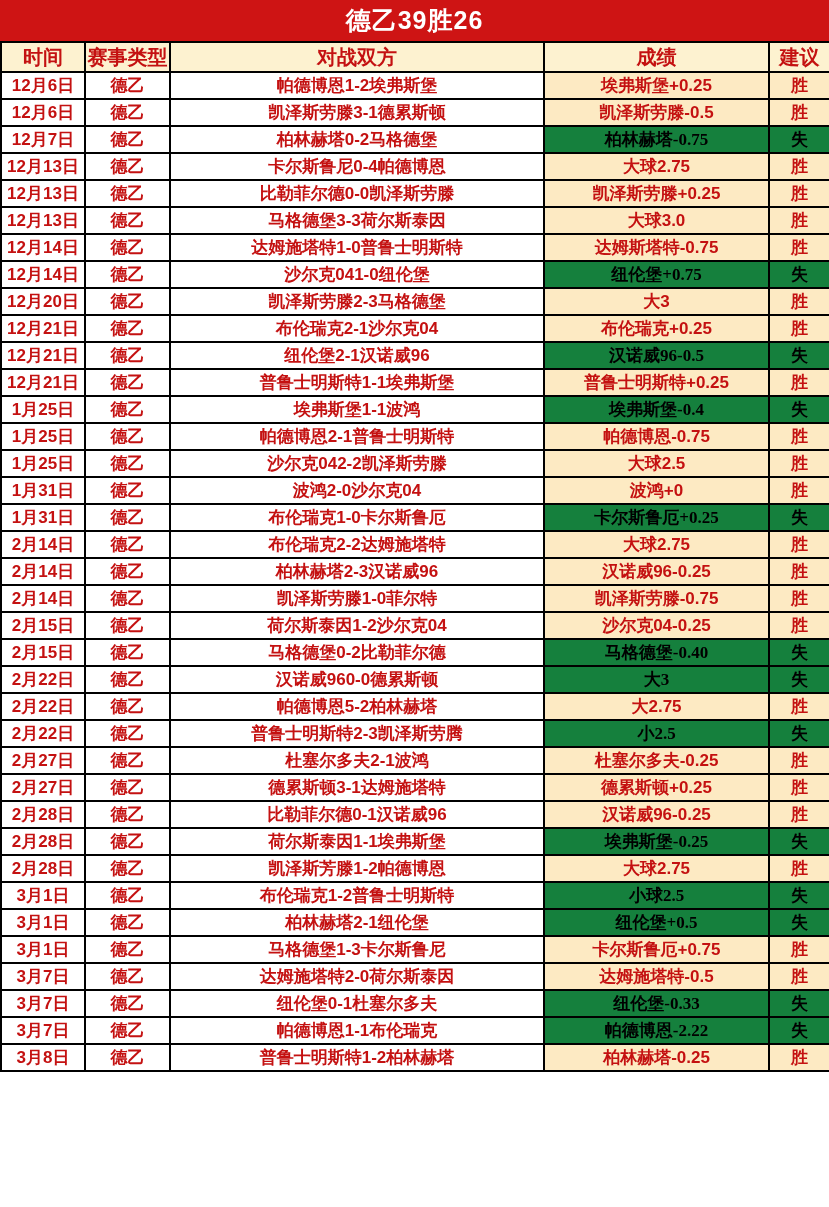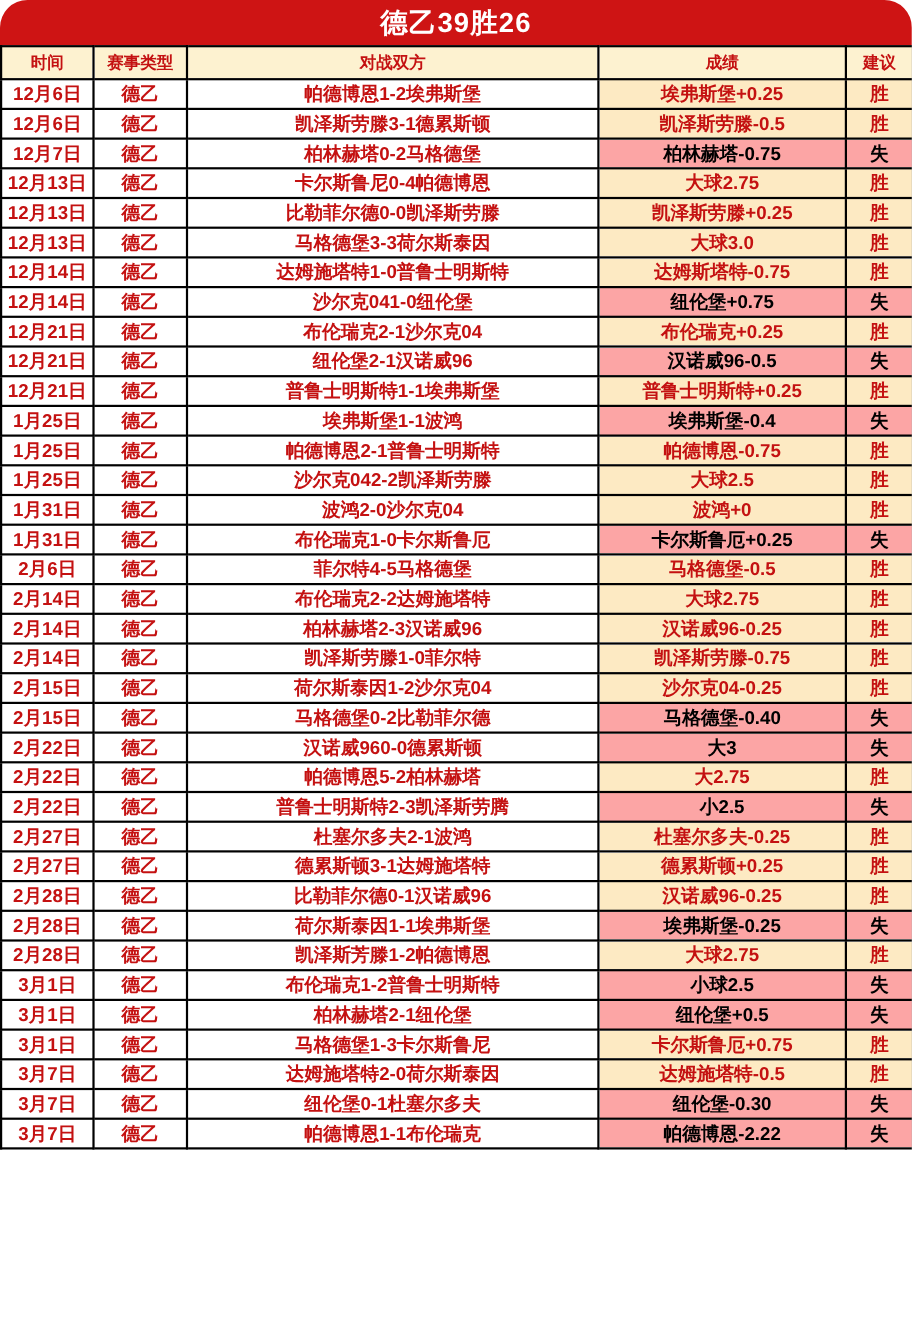--- a/index.html
+++ b/index.html
@@ -1,41 +1,41 @@
 <!DOCTYPE html>
 <html style="--title-bg: #ce1414; --red: #c41111; --header-bg: #fdf2d0; --hl-bg: #fdeac3; --loss-text: #000000; --border: #000000;"><head>
 <meta charset="utf-8">
 <style>
   html,body{margin:0;padding:0;background:#fff;}
   .sheet{
     width:829px;height:1207px;box-sizing:border-box;
     font-family:"Liberation Sans","DejaVu Sans",sans-serif;
-    font-weight:bold;overflow:hidden;background:#fff;border-radius:25px;
+    font-weight:bold;overflow:hidden;background:#fff;
   }
   .title-bar{
     height:41px;display:flex;align-items:center;justify-content:center;
     background:var(--title-bg);color:#ffffff;font-size:25px;letter-spacing:1px;
   }
   table{border-collapse:collapse;width:829px;table-layout:fixed;}
   th,td{
     border:2px solid var(--border);text-align:center;vertical-align:middle;
     overflow:hidden;white-space:nowrap;padding:0;
   }
   thead th{
-    height:28px;background:var(--header-bg);color:var(--red);font-size:15px;
+    height:28px;background:var(--header-bg);color:var(--red);font-size:20px;
   }
   tbody td{height:25px;font-size:17px;}
   col.w-date{width:84px;}
   col.w-league{width:85px;}
   col.w-match{width:374px;}
   col.w-result{width:225px;}
   col.w-verdict{width:61px;}
   td.c-date,td.c-league,td.c-match{background:#ffffff;color:var(--red);}
   tr.win td.c-result,tr.win td.c-verdict{background:var(--hl-bg);color:var(--red);}
-  tr.loss td.c-result,tr.loss td.c-verdict{background:#fca5a5;color:var(--loss-text);}
+  tr.loss td.c-result,tr.loss td.c-verdict{background:#15803d;color:var(--loss-text);font-family:Liberation Serif, serif;}
 </style>
 </head>
 <body>
 
 <div class="sheet">
   <div class="title-bar">德乙39胜26</div>
   <table>
     <colgroup>
       <col class="w-date">
         <col class="w-league">
@@ -103,20 +103,27 @@
           <td class="c-verdict">胜</td>
         </tr>
         <tr class="loss">
           <td class="c-date">12月14日</td>
           <td class="c-league">德乙</td>
           <td class="c-match">沙尔克041-0纽伦堡</td>
           <td class="c-result">纽伦堡+0.75</td>
           <td class="c-verdict">失</td>
         </tr>
         <tr class="win">
+          <td class="c-date">12月20日</td>
+          <td class="c-league">德乙</td>
+          <td class="c-match">凯泽斯劳滕2-3马格德堡</td>
+          <td class="c-result">大3</td>
+          <td class="c-verdict">胜</td>
+        </tr>
+        <tr class="win">
           <td class="c-date">12月21日</td>
           <td class="c-league">德乙</td>
           <td class="c-match">布伦瑞克2-1沙尔克04</td>
           <td class="c-result">布伦瑞克+0.25</td>
           <td class="c-verdict">胜</td>
         </tr>
         <tr class="loss">
           <td class="c-date">12月21日</td>
           <td class="c-league">德乙</td>
           <td class="c-match">纽伦堡2-1汉诺威96</td>
@@ -159,27 +166,20 @@
           <td class="c-verdict">胜</td>
         </tr>
         <tr class="loss">
           <td class="c-date">1月31日</td>
           <td class="c-league">德乙</td>
           <td class="c-match">布伦瑞克1-0卡尔斯鲁厄</td>
           <td class="c-result">卡尔斯鲁厄+0.25</td>
           <td class="c-verdict">失</td>
         </tr>
         <tr class="win">
-          <td class="c-date">2月6日</td>
-          <td class="c-league">德乙</td>
-          <td class="c-match">菲尔特4-5马格德堡</td>
-          <td class="c-result">马格德堡-0.5</td>
-          <td class="c-verdict">胜</td>
-        </tr>
-        <tr class="win">
           <td class="c-date">2月14日</td>
           <td class="c-league">德乙</td>
           <td class="c-match">布伦瑞克2-2达姆施塔特</td>
           <td class="c-result">大球2.75</td>
           <td class="c-verdict">胜</td>
         </tr>
         <tr class="win">
           <td class="c-date">2月14日</td>
           <td class="c-league">德乙</td>
           <td class="c-match">柏林赫塔2-3汉诺威96</td>
@@ -288,25 +288,32 @@
           <td class="c-date">3月7日</td>
           <td class="c-league">德乙</td>
           <td class="c-match">达姆施塔特2-0荷尔斯泰因</td>
           <td class="c-result">达姆施塔特-0.5</td>
           <td class="c-verdict">胜</td>
         </tr>
         <tr class="loss">
           <td class="c-date">3月7日</td>
           <td class="c-league">德乙</td>
           <td class="c-match">纽伦堡0-1杜塞尔多夫</td>
-          <td class="c-result">纽伦堡-0.30</td>
+          <td class="c-result">纽伦堡-0.33</td>
           <td class="c-verdict">失</td>
         </tr>
         <tr class="loss">
           <td class="c-date">3月7日</td>
           <td class="c-league">德乙</td>
           <td class="c-match">帕德博恩1-1布伦瑞克</td>
           <td class="c-result">帕德博恩-2.22</td>
           <td class="c-verdict">失</td>
+        </tr>
+        <tr class="win">
+          <td class="c-date">3月8日</td>
+          <td class="c-league">德乙</td>
+          <td class="c-match">普鲁士明斯特1-2柏林赫塔</td>
+          <td class="c-result">柏林赫塔-0.25</td>
+          <td class="c-verdict">胜</td>
         </tr>
       </tbody>
   </table>
 </div>
 
 </body></html>

